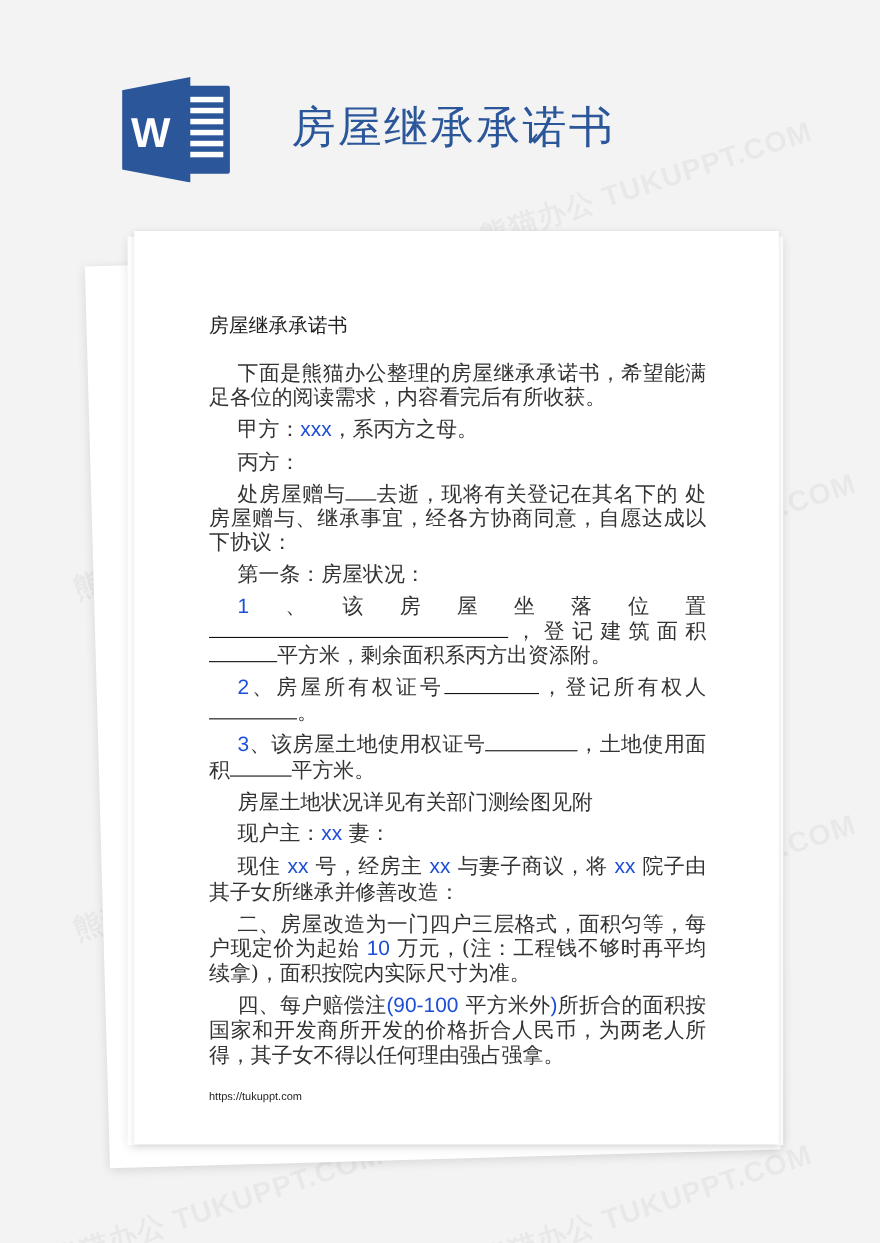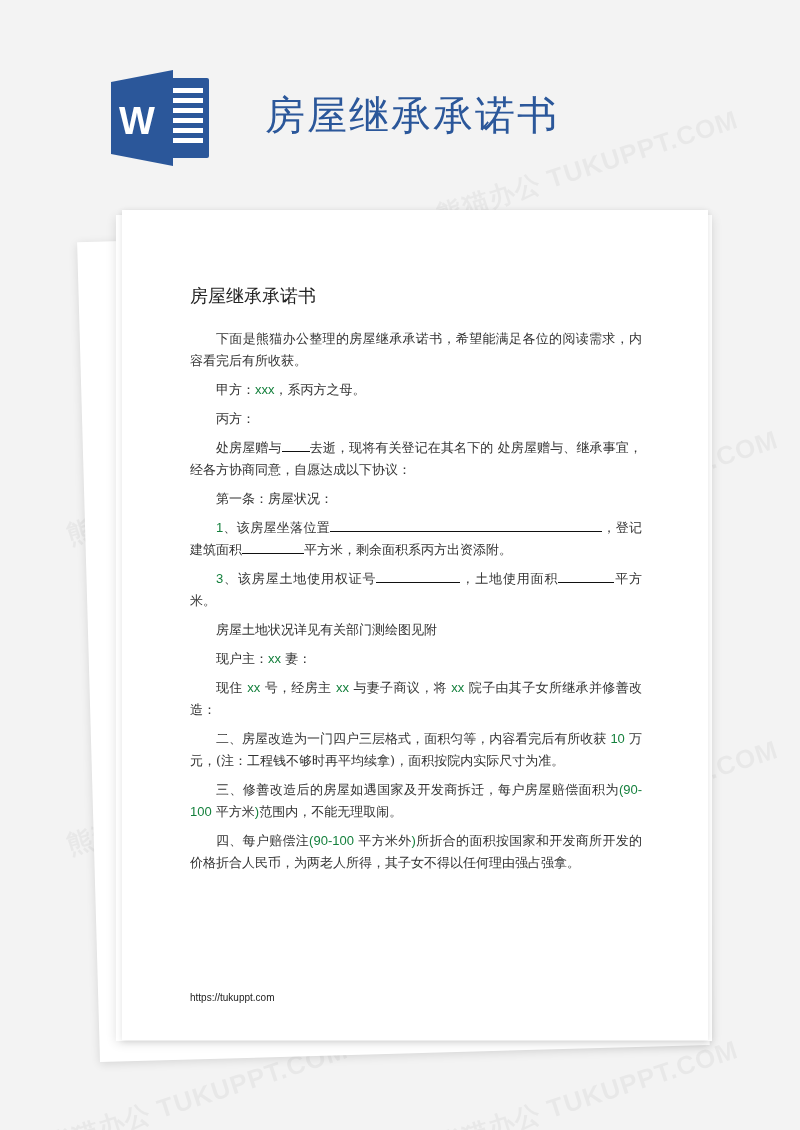--- a/index.html
+++ b/index.html
@@ -26,24 +26,24 @@
   .page {
     position:absolute; left:122px; top:210px; width:586px; height:830px;
     background:#fff; box-shadow:0 1px 6px rgba(0,0,0,0.12);
   }
   .doc-title {
     position:absolute; left:68px; top:74px; font-size:18px; color:#222;
     font-family:"DejaVu Sans", sans-serif;
   }
   .body-text {
     position:absolute; left:68px; top:118px; width:452px;
-    font-size:13px; color:#333; line-height:22px;
+    font-size:19px; color:#333; line-height:22px;
   }
   .body-text p { margin:0 0 7px 0; text-indent:26px; text-align:justify; }
-  .num { font-family:"Liberation Sans", sans-serif; color:#15803d; }
+  .num { font-family:"Liberation Sans", sans-serif; color:#1d4ed8; }
   .blank { display:inline-block; border-bottom:1.5px solid #111; height:12px; vertical-align:baseline; }
   .footer-url {
     position:absolute; left:68px; top:782px; font-size:10px; color:#222;
     font-family:"Liberation Sans", sans-serif;
   }
 </style>
 </head>
 <body>
 
 <div class="watermark" style="left:430px;top:150px;">熊猫办公 TUKUPPT.COM</div>
@@ -84,32 +84,32 @@
 
 
     <p><span>丙方：</span></p>
 
     <p><span>处房屋赠与</span><span class="blank" style="width:28px"></span><span>去逝，现将有关登记在其名下的 处房屋赠与、继承事宜，经各方协商同意，自愿达成以下协议：</span></p>
 
     <p><span>第一条：房屋状况：</span></p>
 
     <p><span class="num">1</span><span>、该房屋坐落位置</span><span class="blank" style="width:272px"></span><span>，登记建筑面积</span><span class="blank" style="width:62px"></span><span>平方米，剩余面积系丙方出资添附。</span></p>
 
+    <p><span class="num">2</span><span>、房屋所有权证号</span><span class="blank" style="width:86px"></span><span>，登记所有权人</span><span class="blank" style="width:80px"></span><span>。</span></p>
 
     <p><span class="num">3</span><span>、该房屋土地使用权证号</span><span class="blank" style="width:84px"></span><span>，土地使用面积</span><span class="blank" style="width:56px"></span><span>平方米。</span></p>
 
     <p><span>房屋土地状况详见有关部门测绘图见附</span></p>
 
     <p><span>现户主：</span><span class="num">xx</span><span> 妻：</span></p>
 
     <p><span>现住 </span><span class="num">xx</span><span> 号，经房主 </span><span class="num">xx</span><span> 与妻子商议，将 </span><span class="num">xx</span><span> 院子由其子女所继承并修善改造：</span></p>
 
 
 
-    <p><span>二、房屋改造为一门四户三层格式，面积匀等，内容看完后有所收获 </span><span class="num">10</span><span> 万元，</span><span>(注：工程钱不够时再平均续拿)</span><span>，面积按院内实际尺寸为准。</span></p>
+    <p><span>二、房屋改造为一门四户三层格式，面积匀等，每户现定价为起始 </span><span class="num">10</span><span> 万元，</span><span>(注：工程钱不够时再平均续拿)</span><span>，面积按院内实际尺寸为准。</span></p>
 
-    <p><span>三、修善改造后的房屋如遇国家及开发商拆迁，每户房屋赔偿面积为</span><span class="num">(90-100</span><span> 平方米</span><span class="num">)</span><span>范围内，不能无理取闹。</span></p>
 
     <p><span>四、每户赔偿注</span><span class="num">(90-100</span><span> 平方米外</span><span class="num">)</span><span>所折合的面积按国家和开发商所开发的价格折合人民币，为两老人所得，其子女不得以任何理由强占强拿。</span></p>
   </div>
 
   <div class="footer-url">https://tukuppt.com</div>
 </div>
 
 </body></html>

